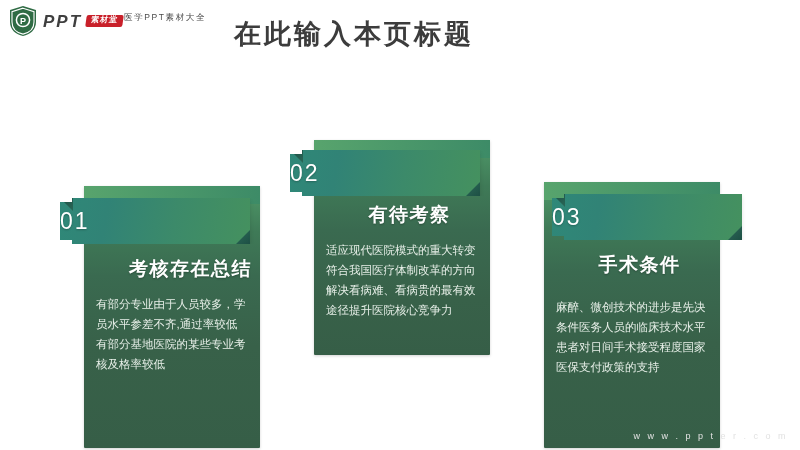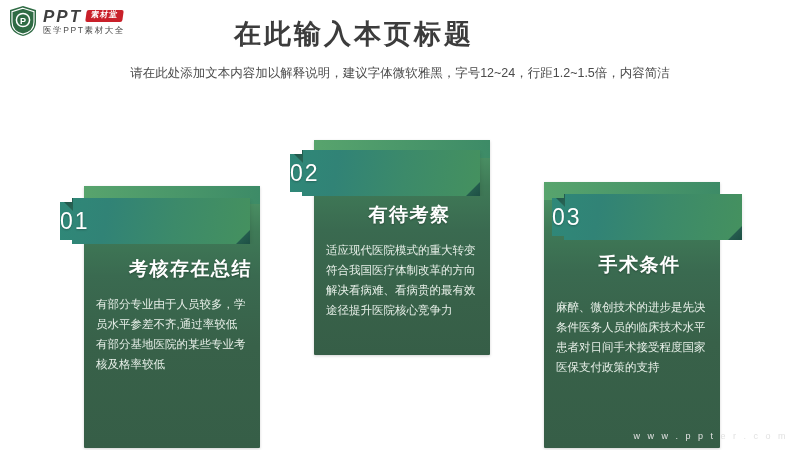--- a/index.html
+++ b/index.html
@@ -10,21 +10,21 @@
     position:relative;
     overflow:hidden;
   }
 
   
   #logo {
     position:absolute; left:8px; top:5px;
     display:flex; align-items:center; gap:5px;
   }
   #shield { width:30px; height:32px; display:block; }
-  #logo-text { display:flex; flex-direction:column; gap:1px; }
+  #logo-text { display:flex; flex-direction:row; gap:1px; }
   #logo-row1 { display:flex; align-items:center; gap:4px; }
   #logo-ppt {
     font-size:17px; font-weight:bold; font-style:italic;
     color:#3f3f3f; letter-spacing:2px; line-height:1;
   }
   #logo-badge {
     background:#c9202a; color:#fff; font-size:8px;
     padding:1px 5px 2px 5px; border-radius:2px;
     letter-spacing:1px; line-height:1.1; font-weight:bold;
     transform:skewX(-8deg);
@@ -150,21 +150,20 @@
     <span id="logo-row1">
       <span id="logo-ppt">PPT</span>
       <span id="logo-badge">素材堂</span>
     </span>
     <span id="logo-sub">医学PPT素材大全</span>
   </span>
 </div>
 
 <div id="title">在此输入本页标题</div>
 <div id="subtitle">
-  <div>请在此处添加文本内容加以解释说明，建议字体微软雅黑，字号12~24，行距1.2~1.5倍，内容简洁</div>
 </div>
 
 <div class="card" id="card1">
   <div class="card-body"></div>
   <div class="card-body-top"></div>
   <div class="ribbon">
     <span class="fold-l"></span>
     <span class="ribbon-num">01</span>
     <span class="fold-r"></span>
   </div>

